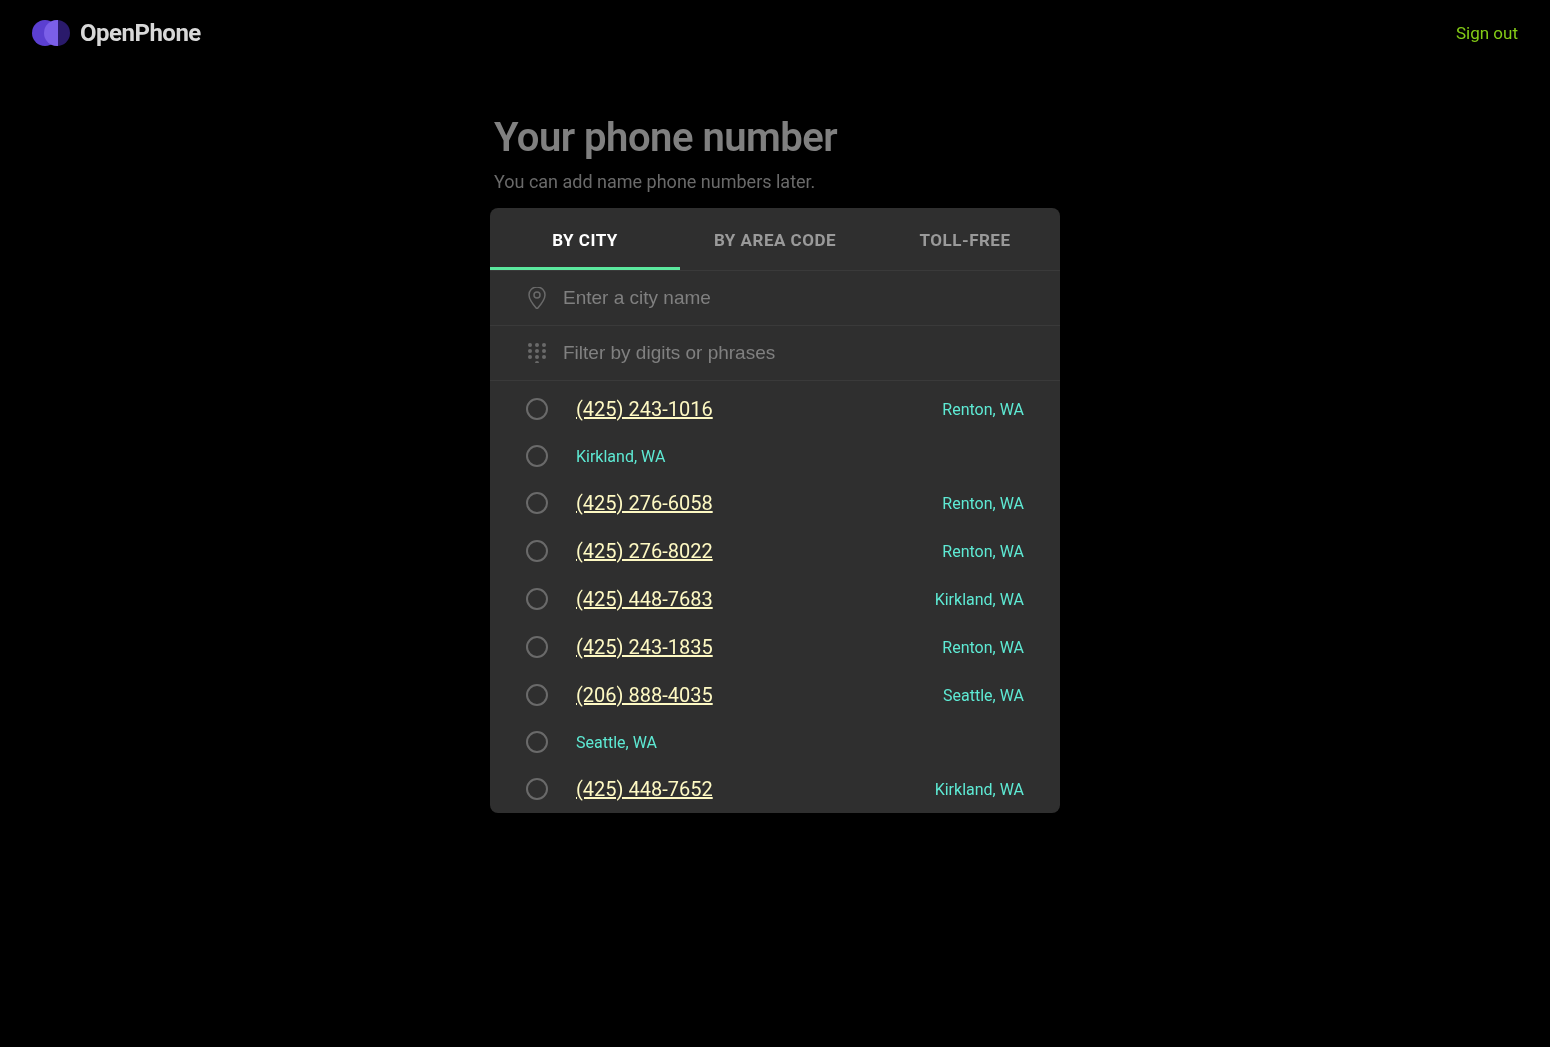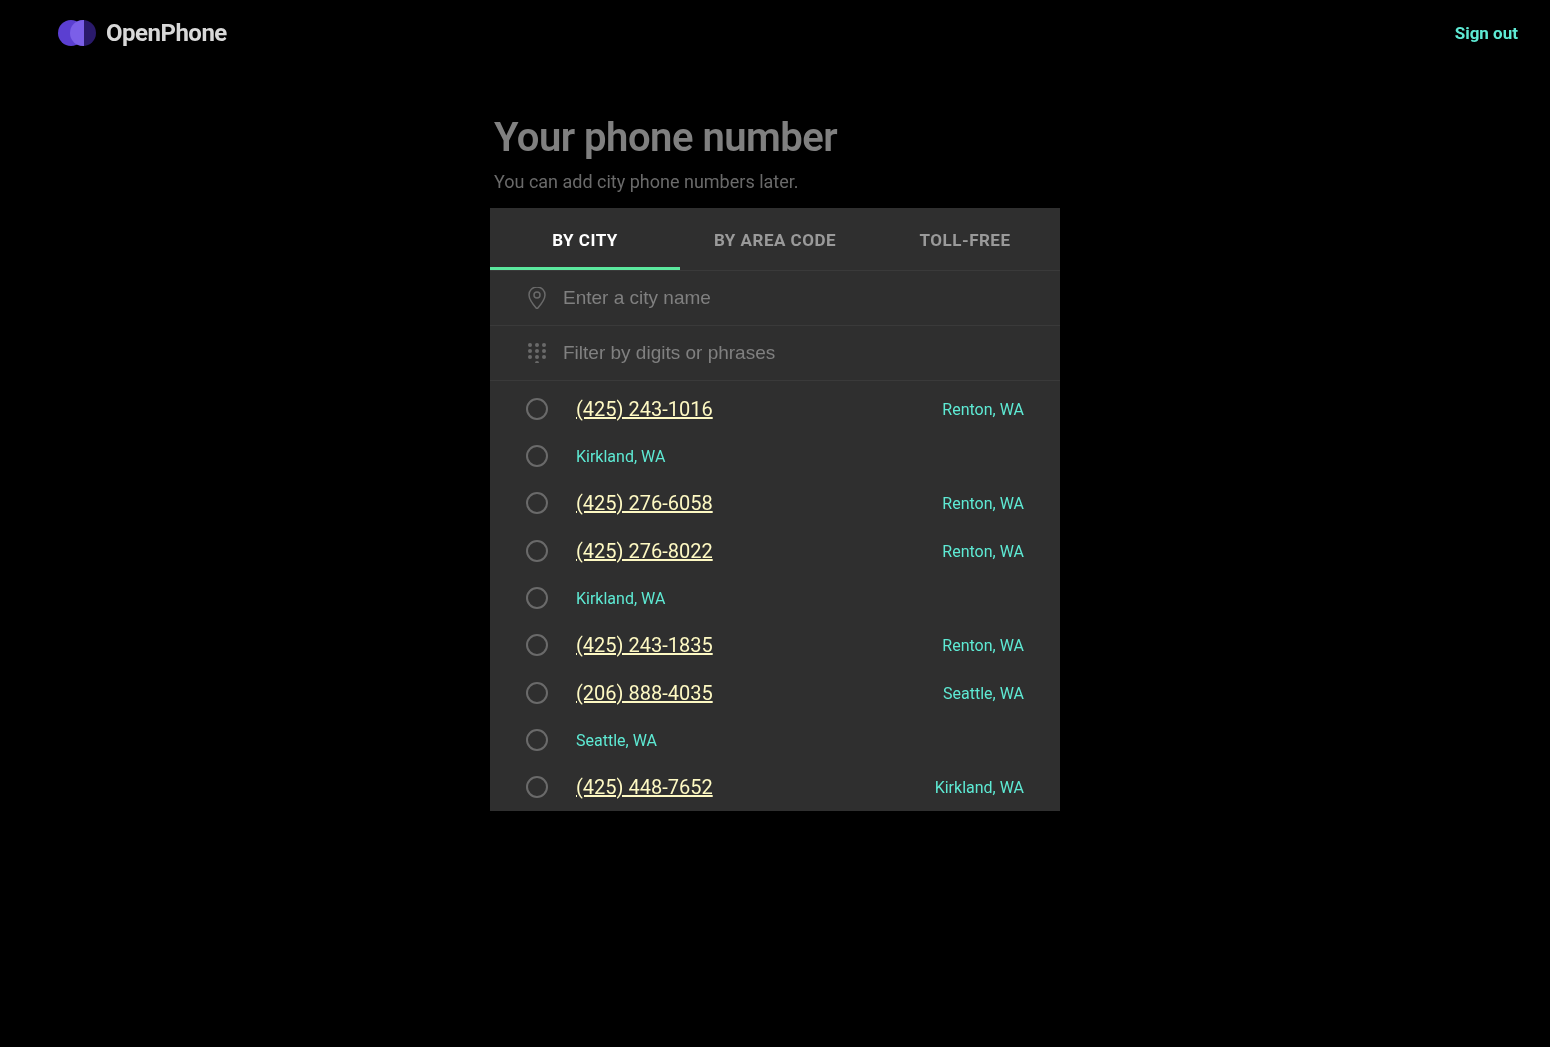--- a/index.html
+++ b/index.html
@@ -12,21 +12,20 @@
       font-family: -apple-system, BlinkMacSystemFont, 'Segoe UI', Roboto, Helvetica, Arial, sans-serif;
       width: 1550px;
       height: 1047px;
       overflow: hidden;
     }
     .header {
       display: flex;
       justify-content: space-between;
       align-items: center;
       padding: 18px 32px;
-      margin-left: 26px;
     }
     .logo-container {
       display: flex;
       align-items: center;
       gap: 10px;
     }
     .logo-mark {
       position: relative;
       width: 38px;
       height: 30px;
@@ -58,23 +57,23 @@
       background: #7B5FE8;
       border-radius: 26px 0 0 26px;
     }
     .logo-text {
       font-size: 24px;
       font-weight: 700;
       color: #D8D8D8;
       letter-spacing: -0.5px;
     }
     .sign-out {
-      color: #5eead4;
+      color: #84cc16;
       font-size: 17px;
-      font-weight: 700;
+      font-weight: 400;
       cursor: pointer;
     }
     .main {
       max-width: 570px;
       margin: 48px auto 0;
     }
     .page-title {
       font-size: 40px;
       font-weight: 600;
       color: #808080;
@@ -83,21 +82,21 @@
       letter-spacing: -0.5px;
     }
     .page-subtitle {
       font-size: 18px;
       color: #6A6A6A;
       margin-bottom: 16px;
       margin-left: 4px;
     }
     .card {
       background: #2F2F2F;
-      border-radius: 0;
+      border-radius: 8px;
       overflow: hidden;
     }
     .tabs {
       display: flex;
       border-bottom: 1px solid #3A3A3A;
     }
     .tab {
       flex: 1;
       text-align: center;
       padding: 22px 0 20px;
@@ -186,21 +185,21 @@
       <div class="logo-circle-1"></div>
       <div class="logo-circle-overlap"></div>
     </div>
     <span class="logo-text">OpenPhone</span>
   </div>
   <span class="sign-out">Sign out</span>
 </div>
 
 <div class="main">
   <h1 class="page-title">Your phone number</h1>
-  <p class="page-subtitle">You can add city phone numbers later.</p>
+  <p class="page-subtitle">You can add name phone numbers later.</p>
 
   <div class="card">
     <div class="tabs">
       <div class="tab active">BY CITY</div>
       <div class="tab">BY AREA CODE</div>
       <div class="tab">TOLL-FREE</div>
     </div>
 
     <div class="input-row">
       <span class="input-icon">
@@ -244,20 +243,21 @@
         <span class="phone-number">(425) 276-6058</span>
         <span class="location">Renton, WA</span>
       </div>
       <div class="number-row">
         <span class="radio"></span>
         <span class="phone-number">(425) 276-8022</span>
         <span class="location">Renton, WA</span>
       </div>
       <div class="number-row">
         <span class="radio"></span>
+        <span class="phone-number">(425) 448-7683</span>
         <span class="location">Kirkland, WA</span>
       </div>
       <div class="number-row">
         <span class="radio"></span>
         <span class="phone-number">(425) 243-1835</span>
         <span class="location">Renton, WA</span>
       </div>
       <div class="number-row">
         <span class="radio"></span>
         <span class="phone-number">(206) 888-4035</span>

